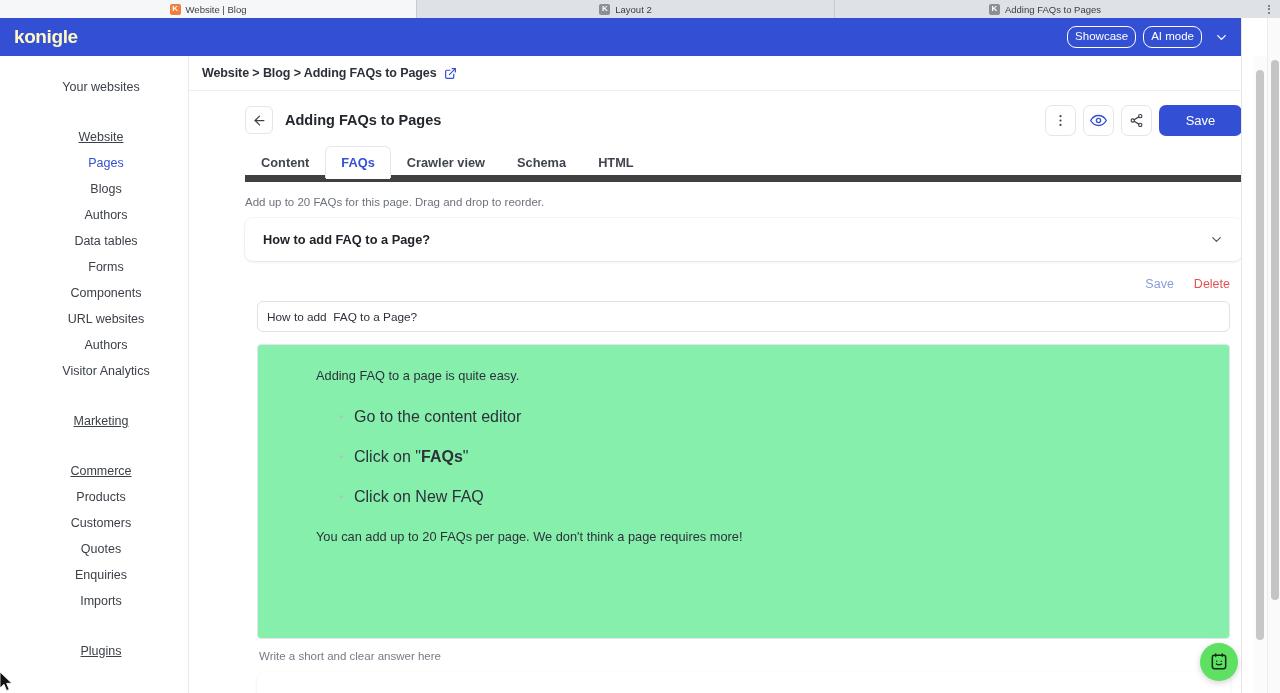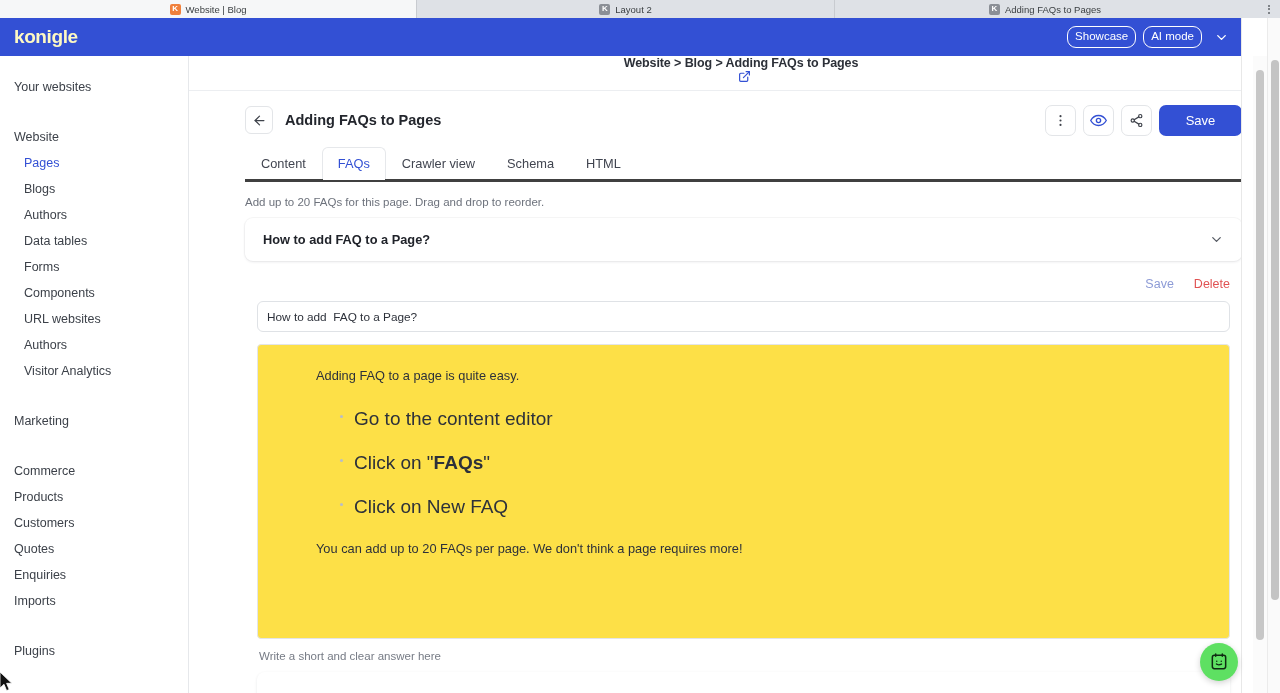--- a/index.html
+++ b/index.html
@@ -87,22 +87,23 @@
     padding-top: 14px;
     font-size: 12.5px;
     color: #3c4149;
     flex: 0 0 189px;
   }
   .side-top { padding: 4px 0 0 6px; }
   .side-row {
     padding: 6px 0 6px 8px;
     color: #3c4149; cursor: pointer;
     white-space: nowrap;
-  }
-  .side-row.section { margin-top: 10px; }
+    text-align: center;
+  }
+  .side-row.section { margin-top: 10px; text-decoration: underline; }
   .side-row.sub { padding-left: 18px; }
   .side-row.active { color: #3350d4; }
   .side-gap { height: 14px; }
 
   
   .main {
     flex: 1 1 auto; height: 637px;
     background: #ffffff;
     position: relative;
     overflow: hidden;
@@ -153,24 +154,25 @@
   .save-btn {
     background: #3350d4; color: #fff;
     border: none; border-radius: 7px;
     width: 83px; height: 31px;
     font-size: 13px; cursor: pointer;
     font-family: "Liberation Sans", sans-serif;
   }
 
   
   .tabs {
-    display: flex; align-items: flex-end;
-    border-bottom: 3px solid #404040;
+    display: flex; align-items: center;
+    border-bottom: 7px solid #404040;
     height: 33px;
     margin-top: 4px;
+    font-weight: bold;
   }
   .tab {
     font-size: 12.8px; color: #414550;
     padding: 8px 15px 8px 15px;
     cursor: pointer;
     border: 1px solid transparent;
     border-bottom: none;
     position: relative;
     line-height: 1.2;
   }
@@ -216,29 +218,29 @@
     width: 100%; height: 31px;
     border: 1px solid #dfe2e6; border-radius: 6px;
     background: #fff; padding: 0 9px;
     font-size: 11.8px; color: #2d313a;
     font-family: "Liberation Sans", sans-serif;
   }
 
   .editor-wrap { padding: 12px 12px 0 12px; }
   .editor {
     border: 1px solid #e3e5e8; border-radius: 4px;
-    background: #fde047;
+    background: #86efac;
     height: 295px;
     padding: 22px 34px 10px 58px;
     overflow: hidden;
   }
   .editor p { font-size: 12.8px; color: #2d313a; line-height: 1.45; }
   .editor ul { margin: 22px 0 20px 0; padding-left: 24px; }
   .editor li {
-    font-size: 19px; color: #2d313a;
+    font-size: 16px; color: #2d313a;
     margin-bottom: 22px; list-style: none; position: relative;
     padding-left: 14px;
   }
   .editor li:before {
     content: ""; position: absolute; left: 0; top: 7px;
     width: 3px; height: 3px; background: #b9bdc6; border-radius: 50%;
   }
   .editor .bold { font-weight: bold; }
   .editor p.last { margin-top: 6px; }
 
@@ -383,21 +385,21 @@
 
       <div class="side-gap"></div>
       <div class="side-row section">Plugins</div>
     </div>
   </div>
 
   <div class="main">
     <div class="grey-bg"></div>
     <div class="white-panel"></div>
 
-    <div class="breadcrumb-bar" style="position:relative;z-index:2;flex-direction:column;">
+    <div class="breadcrumb-bar" style="position:relative;z-index:2;">
       <span class="breadcrumb-text">Website &gt; Blog &gt; Adding FAQs to Pages</span>
       <span class="ext-link-icon">
         <svg width="13" height="13" viewBox="0 0 24 24" fill="none" stroke="#3350d4" stroke-width="2.2" stroke-linecap="round" stroke-linejoin="round">
           <path d="M18 13v6a2 2 0 0 1-2 2H5a2 2 0 0 1-2-2V8a2 2 0 0 1 2-2h6"></path>
           <polyline points="15 3 21 3 21 9"></polyline>
             <line x1="10" y1="14" x2="21" y2="3"></line>
         </svg>
       </span>
     </div>
 

